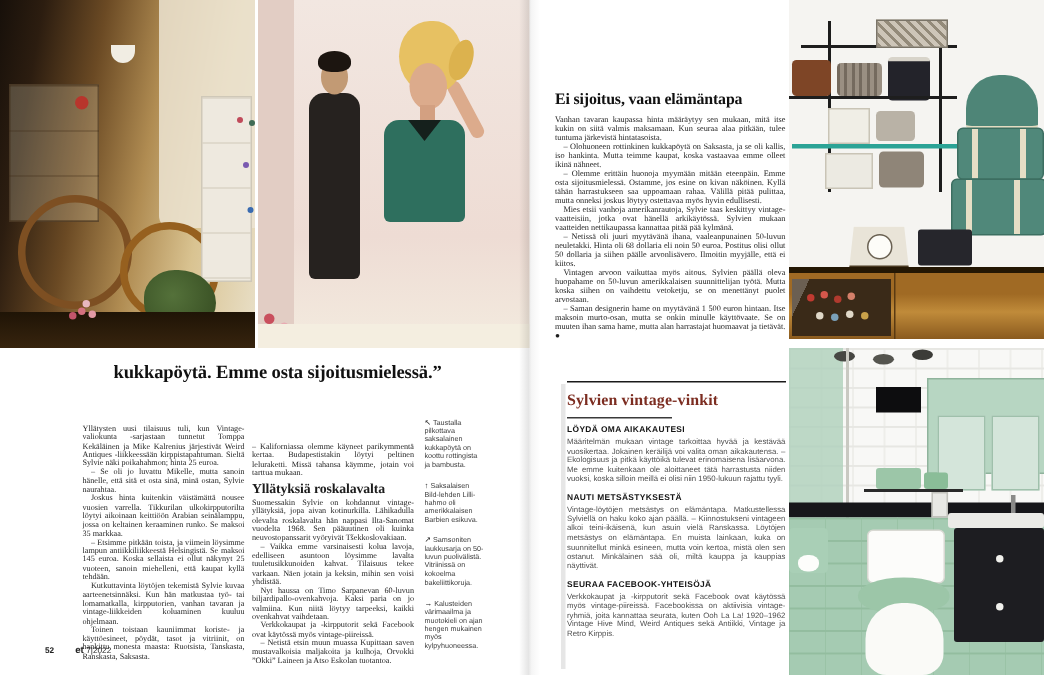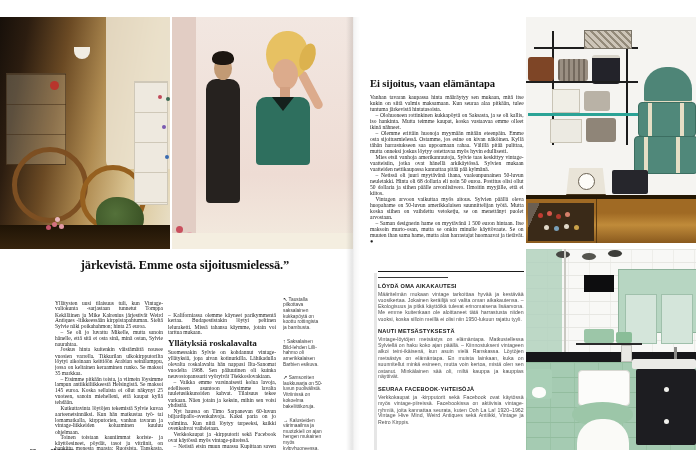--- a/index.html
+++ b/index.html
@@ -1,18 +1,18 @@
 <!DOCTYPE html>
 <html><head>
 <meta charset="utf-8">
 <style>
   html,body { margin:0; padding:0; background:#ffffff; }
   #spread { position:relative; width:696px; height:450px; background:#ffffff; overflow:hidden;
             font-family:"Liberation Serif", serif; }
-  .abs { position:absolute;margin-top:17px; }
+  .abs { position:absolute; }
 
   
   #gutter { left:346px; top:0; width:14px; height:450px;
     background:linear-gradient(to right, rgba(0,0,0,0) 0%, rgba(0,0,0,0.10) 45%, rgba(0,0,0,0.04) 60%, rgba(0,0,0,0) 100%); }
 
   
   .photo { overflow:hidden; }
   .photo * { position:absolute; }
 
   
@@ -177,21 +177,21 @@
     <div class="pb-pony"></div>
     <div class="pb-face"></div>
     <div class="pb-neck"></div>
     <div class="pb-torso"></div>
     <div class="pb-collar"></div>
     <div class="pb-flowers"></div>
     <div class="pb-table"></div>
   </div>
 
   <div class="abs" id="pull-quote">
-    <div>järkevistä. Emme osta sijoitusmielessä.”</div>
+    <div>kukkapöytä. Emme osta sijoitusmielessä.”</div>
   </div>
 
   <div class="abs tinycol" style="left:55px; top:283px; width:108px; height:163px;">
     <div class="inner" style="width:135px;">
       <p>Yllätysten uusi tilaisuus tuli, kun Vintage-valiokunta -sarjastaan tunnetut Tomppa Kekäläinen ja Mike Kalrenius järjestivät Weird Antiques -liikkeessään kirppistapahtuman. Sieltä Sylvie näki poikahahmon; hinta 25 euroa.</p>
       <p class="ind">– Se oli jo luvattu Mikelle, mutta sanoin hänelle, että sitä et osta sinä, minä ostan, Sylvie naurahtaa.</p>
       <p class="ind">Joskus hinta kuitenkin väistämättä nousee vuosien varrella. Tikkurilan ulkokirpputorilta löytyi aikoinaan keittiöön Arabian seinälamppu, jossa on keltainen keraaminen runko. Se maksoi 35 markkaa.</p>
       <p class="ind">– Etsimme pitkään toista, ja viimein löysimme lampun antiikkiliikkeestä Helsingistä. Se maksoi 145 euroa. Koska sellaista ei ollut näkynyt 25 vuoteen, sanoin miehelleni, että kaupat kyllä tehdään.</p>
       <p class="ind">Kutkuttavinta löytöjen tekemistä Sylvie kuvaa aarteenetsinnäksi. Kun hän matkustaa työ- tai lomamatkalla, kirpputorien, vanhan tavaran ja vintage-liikkeiden koluaminen kuuluu ohjelmaan.</p>
       <p class="ind">Toinen toistaan kauniimmat koriste- ja käyttöesineet, pöydät, tasot ja vitriinit, on hankittu monesta maasta: Ruotsista, Tanskasta, Ranskasta, Saksasta.</p>
@@ -242,20 +242,21 @@
       <p class="ind">– Olemme erittäin huonoja myymään mitään eteenpäin. Emme osta sijoitusmielessä. Ostamme, jos esine on kivan näköinen. Kyllä tähän harrastukseen saa uppoamaan rahaa. Välillä pitää pulittaa, mutta onneksi joskus löytyy ostettavaa myös hyvin edullisesti.</p>
       <p class="ind">Mies etsii vanhoja amerikanrautoja, Sylvie taas keskittyy vintage-vaatteisiin, jotka ovat hänellä arkikäytössä. Sylvien mukaan vaatteiden nettikaupassa kannattaa pitää pää kylmänä.</p>
       <p class="ind">– Netissä oli juuri myytävänä ihana, vaaleanpunainen 50-luvun neuletakki. Hinta oli 68 dollaria eli noin 50 euroa. Postitus olisi ollut 50 dollaria ja siihen päälle arvonlisävero. Ilmoitin myyjälle, että ei kiitos.</p>
       <p class="ind">Vintagen arvoon vaikuttaa myös aitous. Sylvien päällä oleva huopahame on 50-luvun amerikkalaisen suunnittelijan työtä. Mutta koska siihen on vaihdettu vetoketju, se on menettänyt puolet arvostaan.</p>
       <p class="ind">– Saman designerin hame on myytävänä 1 500 euron hintaan. Itse maksoin murto-osan, mutta se onkin minulle käyttövaate. Se on muuten ihan sama hame, mutta alan harrastajat huomaavat ja tietävät. ●</p>
     </div>
   </div>
 
   <div class="abs" id="tips-rule-left"></div>
   <div class="abs" id="tips-box">
+    <h3 id="tips-title">Sylvien vintage-vinkit</h3>
     <div id="tips-underline"></div>
     <div id="tips-sections">
       <div class="inner">
         <div class="tip">
           <h4>LÖYDÄ OMA AIKAKAUTESI</h4>
           <p>Määritelmän mukaan vintage tarkoittaa hyvää ja kestävää vuosikertaa. Jokainen keräilijä voi valita oman aikakautensa. – Ekologisuus ja pitkä käyttöikä tulevat erinomaisena lisäarvona. Me emme kuitenkaan ole aloittaneet tätä harrastusta niiden vuoksi, koska silloin meillä ei olisi niin 1950-lukuun rajattu tyyli.</p>
         </div>
         <div class="tip">
           <h4>NAUTI METSÄSTYKSESTÄ</h4>
           <p>Vintage-löytöjen metsästys on elämäntapa. Matkustellessa Sylviellä on haku koko ajan päällä. – Kiinnostukseni vintageen alkoi teini-ikäisenä, kun asuin vielä Ranskassa. Löytöjen metsästys on elämäntapa. En muista lainkaan, kuka on suunnitellut minkä esineen, mutta voin kertoa, mistä olen sen ostanut. Minkälainen sää oli, miltä kauppa ja kauppias näyttivät.</p>

